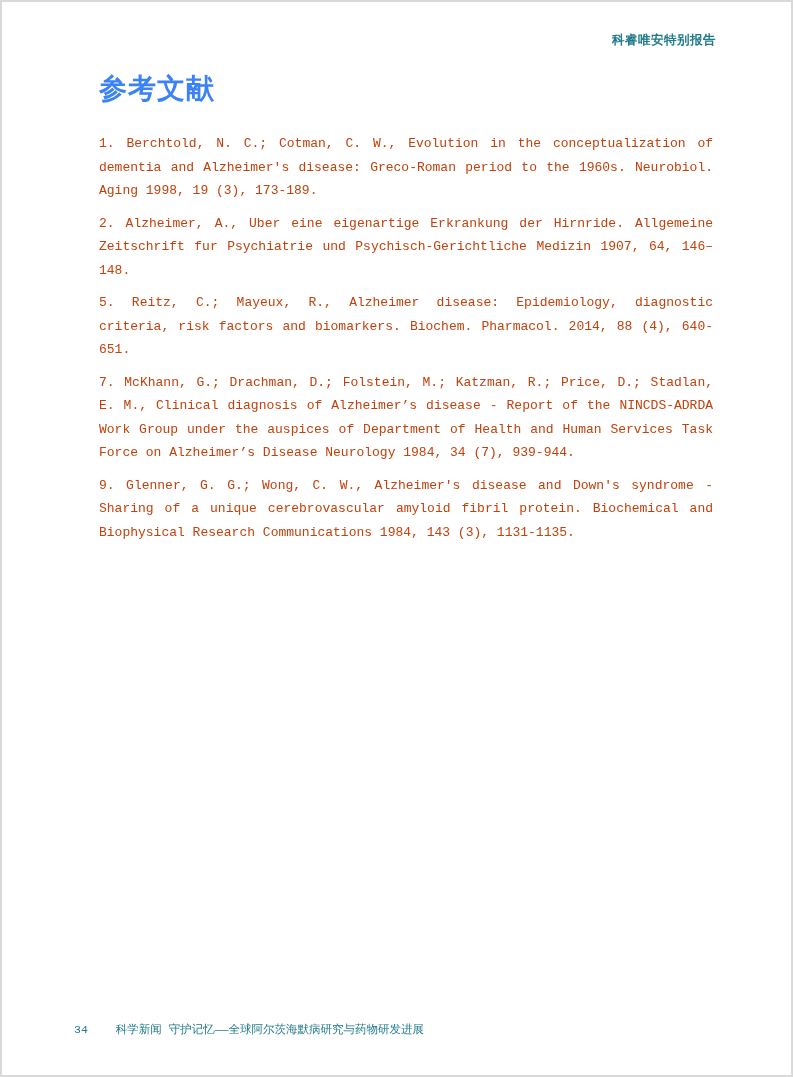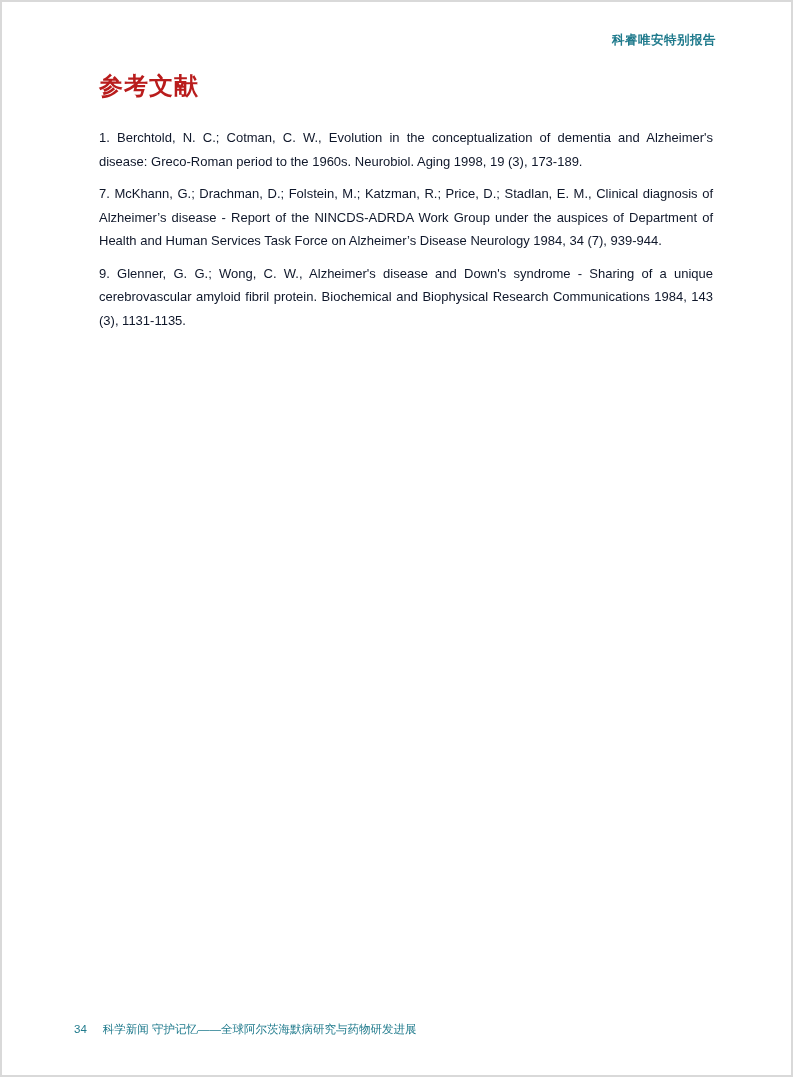--- a/index.html
+++ b/index.html
@@ -9,82 +9,85 @@
     font-family: "Liberation Sans", "DejaVu Sans", sans-serif;
   }
   .page {
     position: relative;
     width: 793px;
     height: 1077px;
     box-sizing: border-box;
     background: #ffffff;
     border: 2px solid #d9d9d9;
     overflow: hidden;
+    font-family: Liberation Mono, monospace;
   }
   .report-header {
     position: absolute;
     top: 30px;
     right: 75px;
     font-size: 12.5px;
     font-weight: bold;
     color: #1f7a8c;
     letter-spacing: 0.5px;
   }
   .content {
     position: absolute;
     top: 68px;
     left: 97px;
     width: 622px;
   }
   .page-title {
-    font-size: 24px;
+    font-size: 28px;
     font-weight: bold;
-    color: #b91c1c;
+    color: #3b82f6;
     margin: 0 0 24px 0;
     letter-spacing: 1px;
   }
   .ref-list {
     margin: 0;
     padding: 0;
   }
   .ref {
     margin: 0 8px 9px 0;
     font-size: 13px;
     line-height: 23.5px;
-    color: #0f172a;
+    color: #c2410c;
     text-align: justify;
     word-break: break-word;
     overflow-wrap: anywhere;
   }
   .page-footer {
     position: absolute;
     left: 72px;
     bottom: 38px;
     display: flex;
     align-items: baseline;
-    gap: 16px;
+    gap: 28px;
     color: #1f7a8c;
     font-size: 11.5px;
   }
   .page-footer .page-num {
     font-size: 11.5px;
   }
 </style>
 </head>
 <body>
 
 <div class="page">
 
   <div class="report-header">科睿唯安特别报告</div>
 
   <div class="content">
     <h1 class="page-title">参考文献</h1>
 
     <div class="ref-list">
       <p class="ref">1. Berchtold, N. C.; Cotman, C. W., Evolution in the conceptualization of dementia and Alzheimer's disease: Greco-Roman period to the 1960s. Neurobiol. Aging 1998, 19 (3), 173-189.</p>
+      <p class="ref">2. Alzheimer, A., Uber eine eigenartige Erkrankung der Hirnride. Allgemeine Zeitschrift fur Psychiatrie und Psychisch-Gerichtliche Medizin 1907, 64, 146–148.</p>
+      <p class="ref">5. Reitz, C.; Mayeux, R., Alzheimer disease: Epidemiology, diagnostic criteria, risk factors and biomarkers. Biochem. Pharmacol. 2014, 88 (4), 640-651.</p>
       <p class="ref">7. McKhann, G.;  Drachman, D.;  Folstein, M.;  Katzman, R.;  Price, D.; Stadlan, E. M., Clinical diagnosis of Alzheimer’s disease - Report of the NINCDS-ADRDA Work Group under the auspices of Department of Health and Human Services Task Force on Alzheimer’s Disease Neurology 1984, 34 (7), 939-944.</p>
       <p class="ref">9. Glenner, G. G.; Wong, C. W., Alzheimer's disease and Down's syndrome - Sharing of a unique cerebrovascular amyloid fibril protein. Biochemical and Biophysical Research Communications 1984, 143 (3), 1131-1135.</p>
     </div>
   </div>
 
   <div class="page-footer">
     <span class="page-num">34</span>
     <span class="footer-text">科学新闻 守护记忆——全球阿尔茨海默病研究与药物研发进展</span>
   </div>
 

